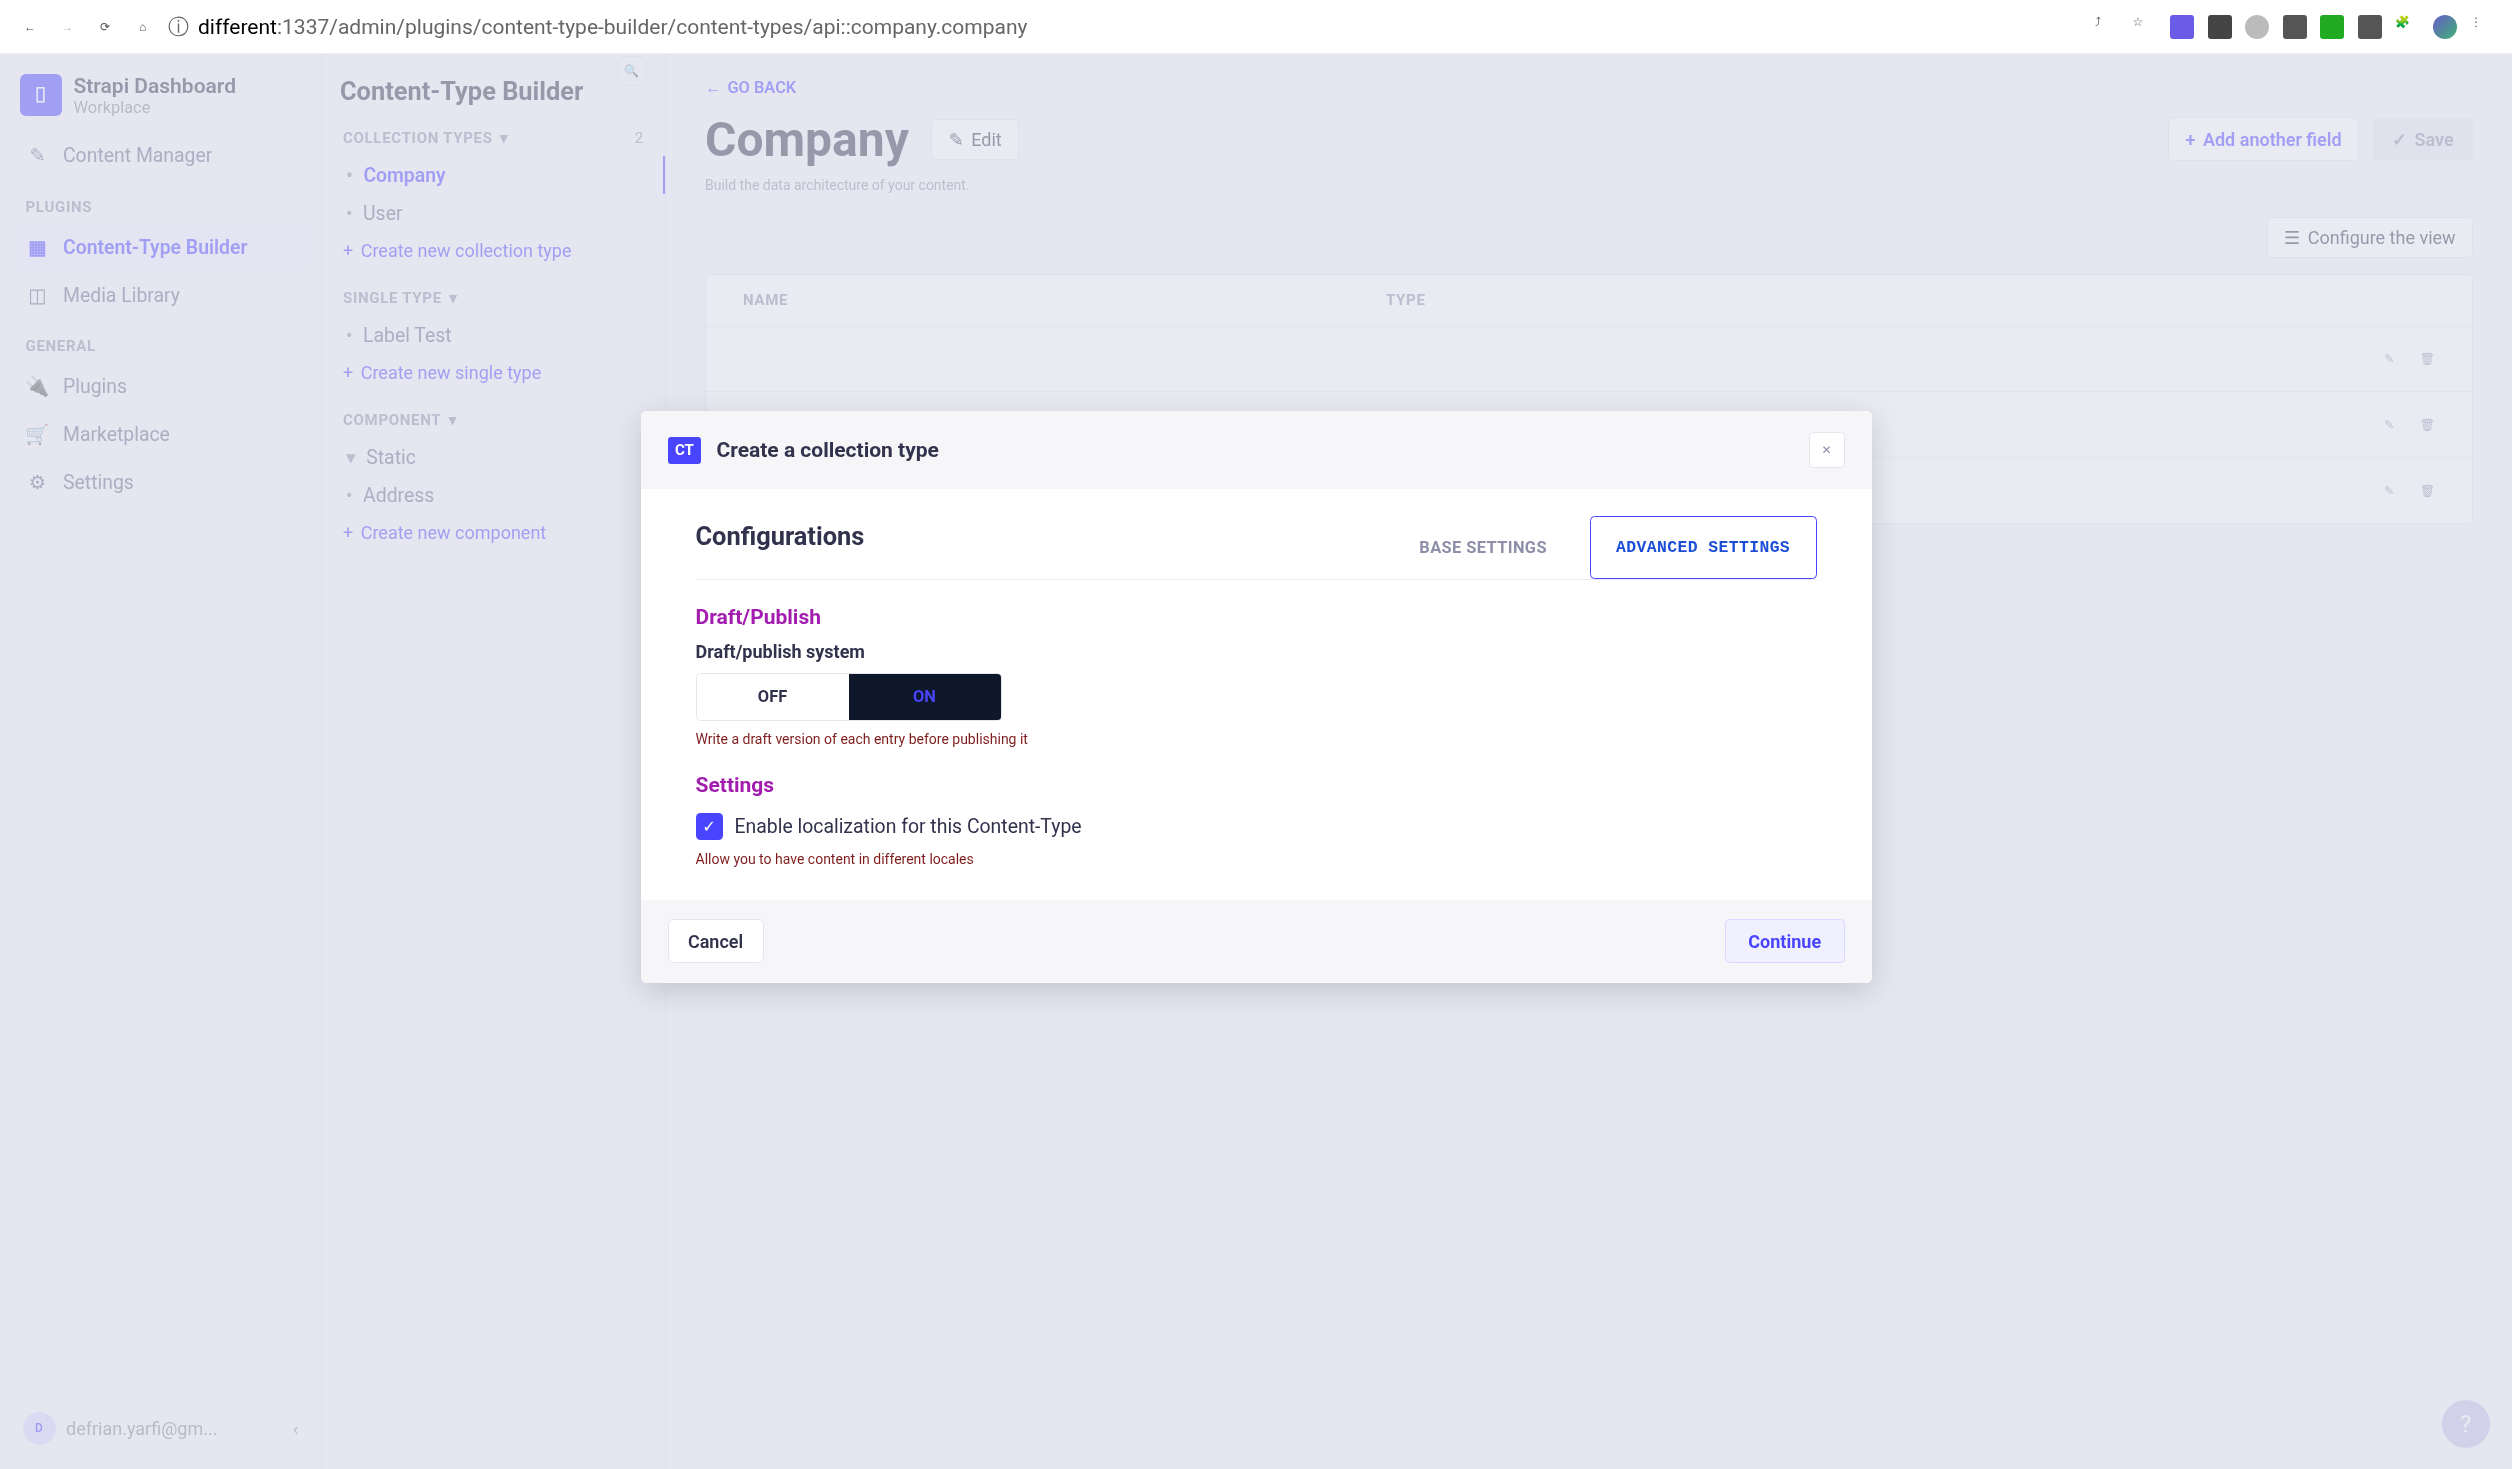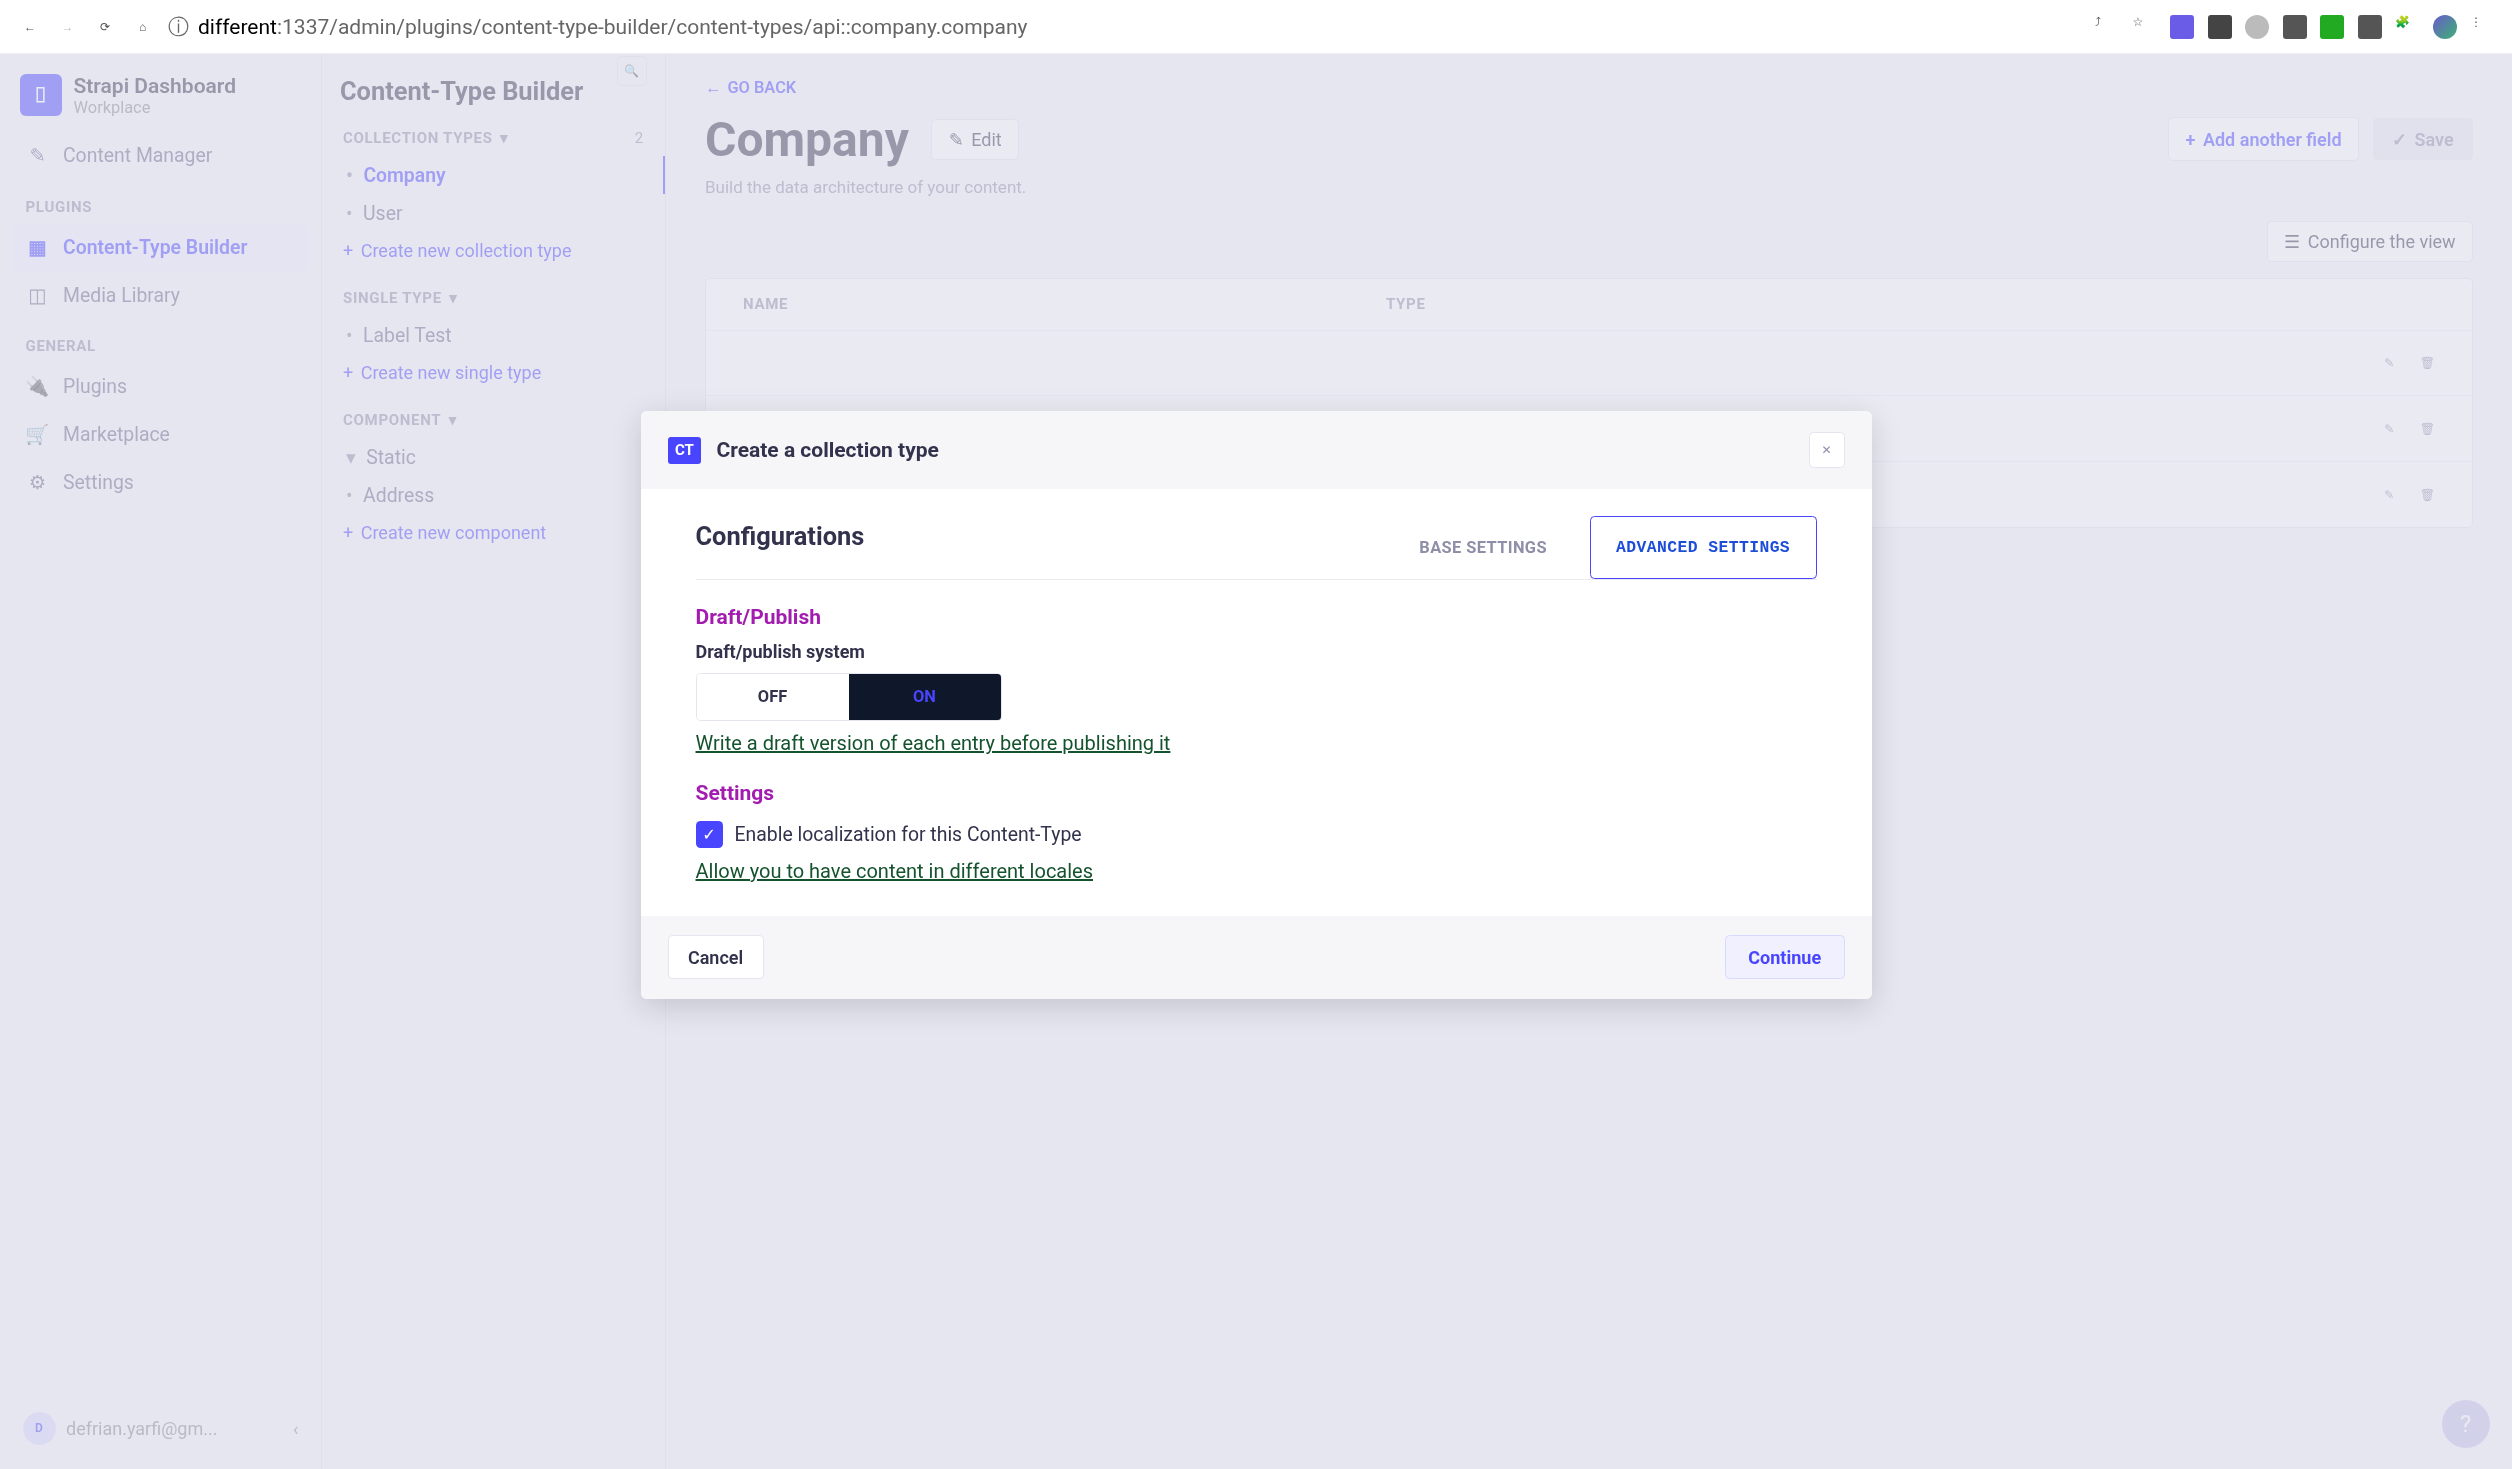--- a/index.html
+++ b/index.html
@@ -47,21 +47,21 @@
 
 
 .main { flex:1; background:#f6f6f9; padding:18px 39px; }
 .goback { color:#4945ff; font-size:16.4px; font-weight:600; display:flex; align-items:center; gap:6px; padding:6px 0 13.5px; }
 .head { display:flex; align-items:center; }
 .head h1 { font-size:48px; font-weight:700; color:#32324d; }
 .head .editbtn { margin-left:22.4px; border:0.7px solid #e5e5ef; background:#fff; border-radius:4.5px; padding:9px 16.4px; display:flex; align-items:center; gap:7.5px; color:#32324d; font-size:18px; }
 .head .spacer { flex:1; }
 .head .outline { border:0.7px solid #e5e5ef; background:#fff; border-radius:4.5px; padding:10.5px 16.4px; color:#4945ff; font-size:18px; font-weight:600; display:flex; align-items:center; gap:7.5px; }
 .head .primary { margin-left:13.5px; border-radius:4.5px; padding:10.5px 19.4px; background:#e9e9f3; color:#8e8ea9; font-size:18px; font-weight:600; display:flex; align-items:center; gap:7.5px; }
-.sub2 { color:#8e8ea9; font-size:17px; padding:9px 0 24px; }
+.sub2 { color:#8e8ea9; font-size:14px; padding:9px 0 24px; }
 .toolbar2 { display:flex; justify-content:flex-end; padding-bottom:16.4px; }
 .toolbar2 .btn { border:0.7px solid #e5e5ef; background:#fff; border-radius:4.5px; padding:9px 16.4px; color:#32324d; font-size:18px; display:flex; align-items:center; gap:7.5px; }
 .table { background:#fff; border:0.7px solid #e5e5ef; border-radius:4.5px; }
 .table .th { display:flex; padding:16.4px 37px; font-size:15px; font-weight:700; color:#8e8ea9; letter-spacing:0.7px; }
 .table .th .c1 { width:643px; }
 .table .tr { display:flex; align-items:center; padding:25.4px 37px; border-top:0.7px solid #f0f0f5; }
 .table .tr .c2 { margin-left:auto; display:flex; gap:25.4px; color:#8e8ea9; }
 
 
 .modal-wrap { position:absolute; inset:0; display:flex; align-items:flex-start; justify-content:center; z-index:10; pointer-events:none; padding-top:357px; }
@@ -75,21 +75,21 @@
 .mtop h3 { font-size:25.4px; font-weight:700; color:#32324d; padding-bottom:22.4px; }
 .tabs { margin-left:auto; display:flex; gap:16.4px; padding-bottom:0; }
 .tab { font-size:16.4px; font-weight:700; letter-spacing:0.4px; color:#8e8ea9; padding:21px 25.4px; border:1.5px solid transparent; border-radius:4.5px; }
 .tab.active { color:#1d4ed8; border-color:#4945ff;font-family:Liberation Mono, monospace; }
 .h4 { font-size:21px; font-weight:700; color:#a21caf; padding:25.4px 0 12px; }
 .lbl { font-size:18px; font-weight:700; color:#32324d; padding-bottom:10.5px; }
 .toggle { display:flex; border:0.7px solid #e5e5ef; border-radius:4.5px; overflow:hidden; width:306px; }
 .toggle div { flex:1; text-align:center; padding:13.5px 0; font-size:16.4px; font-weight:700; }
 .toggle .off { color:#32324d; background:#fff; }
 .toggle .on { color:#4945ff; background:#0f172a; }
-.hint { font-size:20px; color:#14532d; padding-top:10.5px;text-decoration:underline; }
+.hint { font-size:14px; color:#7f1d1d; padding-top:10.5px; }
 .chk { display:flex; align-items:center; gap:12px; font-size:19.4px; color:#32324d; padding-top:4.5px; }
 .chk .box { width:27px; height:27px; border-radius:4.5px; background:#4945ff; display:flex; align-items:center; justify-content:center; color:#fff; font-size:16.4px; }
 .mfoot { background:#f6f6f9; border-radius:0 0 6px 6px; padding:19.4px 27px; display:flex; }
 .mfoot .cancel { border:0.7px solid #e5e5ef; background:#fff; border-radius:4.5px; padding:10.5px 19.4px; font-size:18px; font-weight:600; color:#32324d; }
 .mfoot .continue { margin-left:auto; border:0.7px solid #d9d8ff; background:#f0f0ff; color:#4945ff; border-radius:4.5px; padding:10.5px 22.4px; font-size:18px; font-weight:700; }
 
 
 .help { position:absolute; right:22.4px; bottom:22.4px; width:48px; height:48px; border-radius:50%; background:#c1c0e8; color:#fff; display:flex; align-items:center; justify-content:center; font-size:24px; z-index:3; }
 </style>
 </head>

